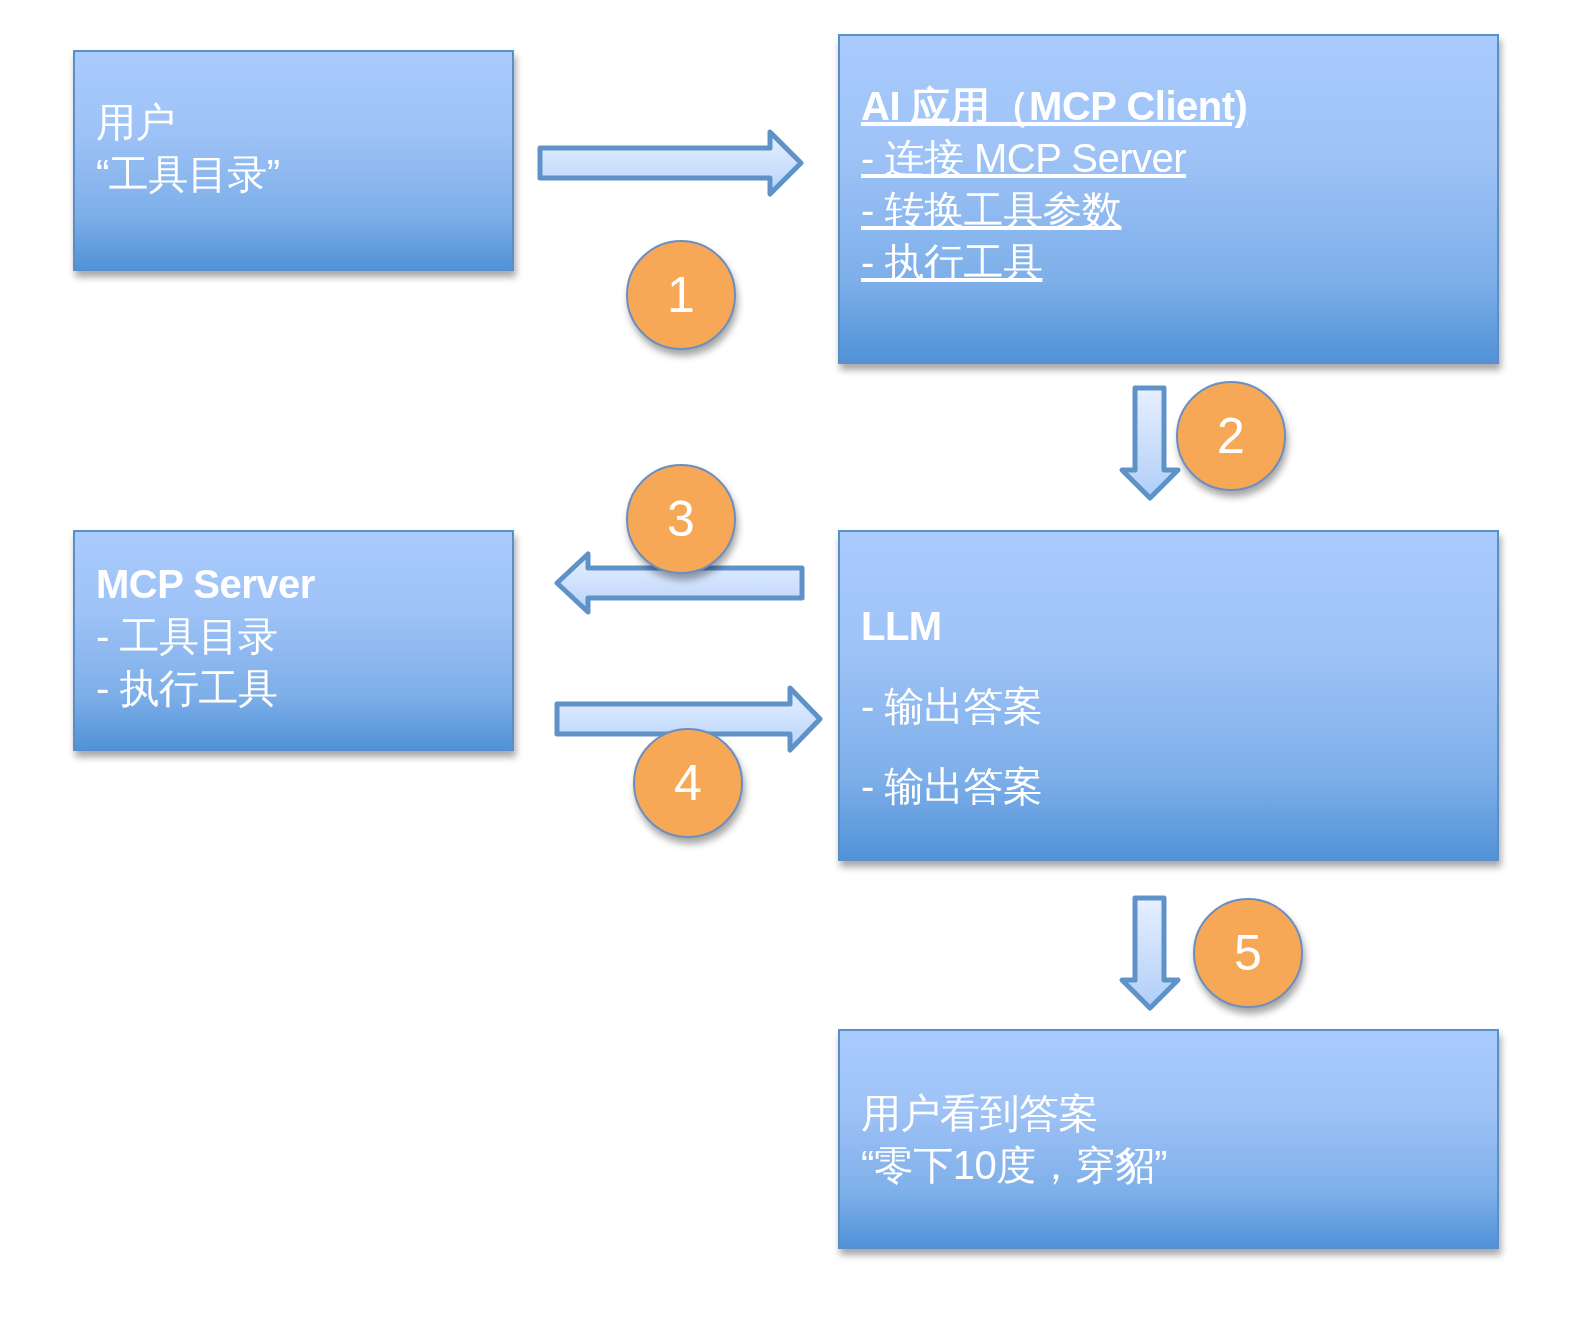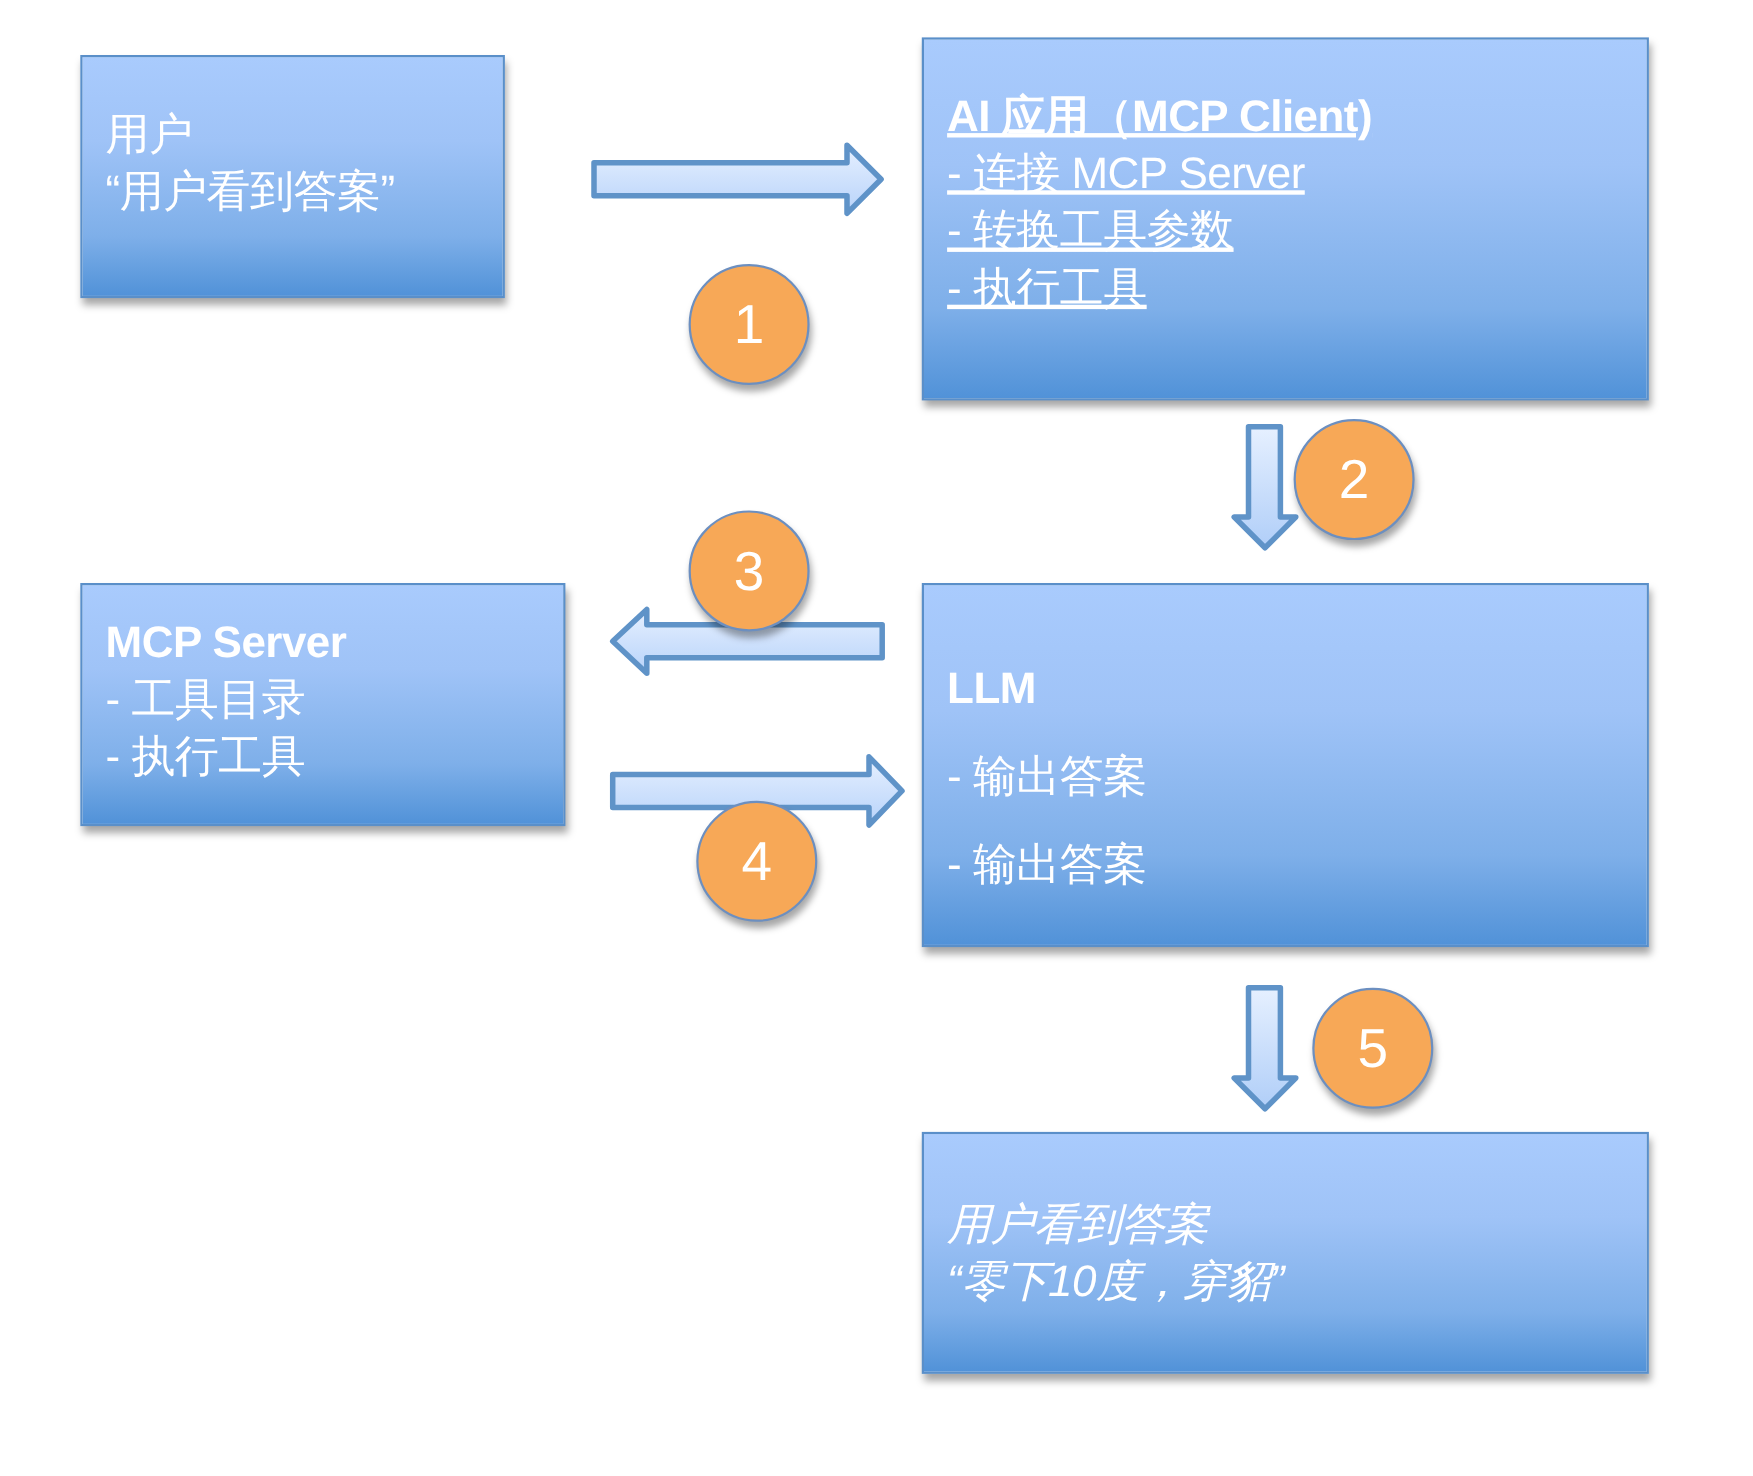--- a/index.html
+++ b/index.html
@@ -22,25 +22,25 @@
     flex-direction: column;
     justify-content: center;
   }
   .box .line {
     font-size: 40px;
     line-height: 52px;
     white-space: nowrap;
     letter-spacing: -0.5px;
   }
   .box .line.bold { font-weight: bold; }
-  #box-user   { left: 73px;  top: 50px;  width: 386px; height: 221px; padding-bottom: 26px; }
+  #box-user   { left: 73px;  top: 50px;  width: 441px; height: 221px; padding-bottom: 26px; }
   #box-client { left: 838px; top: 34px;  width: 661px; height: 330px; padding-bottom: 30px; text-decoration: underline; }
   #box-server { left: 73px;  top: 530px; width: 441px; height: 221px; padding-bottom: 10px; }
   #box-llm    { left: 838px; top: 530px; width: 661px; height: 331px; padding-top: 20px; gap: 28px; }
-  #box-answer { left: 838px; top: 1029px; width: 661px; height: 220px; padding-bottom: 0; font-style: italic; }
+  #box-answer { left: 838px; top: 1029px; width: 661px; height: 220px; padding-bottom: 0; }
 
   .arrow { position: absolute; overflow: visible; }
   .step {
     position: absolute;
     width: 110px; height: 110px;
     border-radius: 50%;
     box-sizing: border-box;
     border: 2px solid #6c8fc0;
     background: #f7a857;
     box-shadow: 2px 6px 7px rgba(0,0,0,0.35);
@@ -63,21 +63,21 @@
   <defs>
     <linearGradient id="arrowGradV" x1="0" y1="0" x2="0" y2="1">
       <stop offset="0" stop-color="#e6f0ff"></stop>
       <stop offset="1" stop-color="#b8d3fa"></stop>
     </linearGradient>
   </defs>
 </svg>
 
 <div class="box" id="box-user">
   <div class="line">用户</div>
-  <div class="line">“用户看到答案”</div>
+  <div class="line">“工具目录”</div>
 </div>
 
 <div class="box" id="box-client">
   <div class="line bold">AI 应用（MCP Client)</div>
   <div class="line">- 连接 MCP Server</div>
   <div class="line">- 转换工具参数</div>
   <div class="line">- 执行工具</div>
 </div>
 
 <div class="box" id="box-server">

